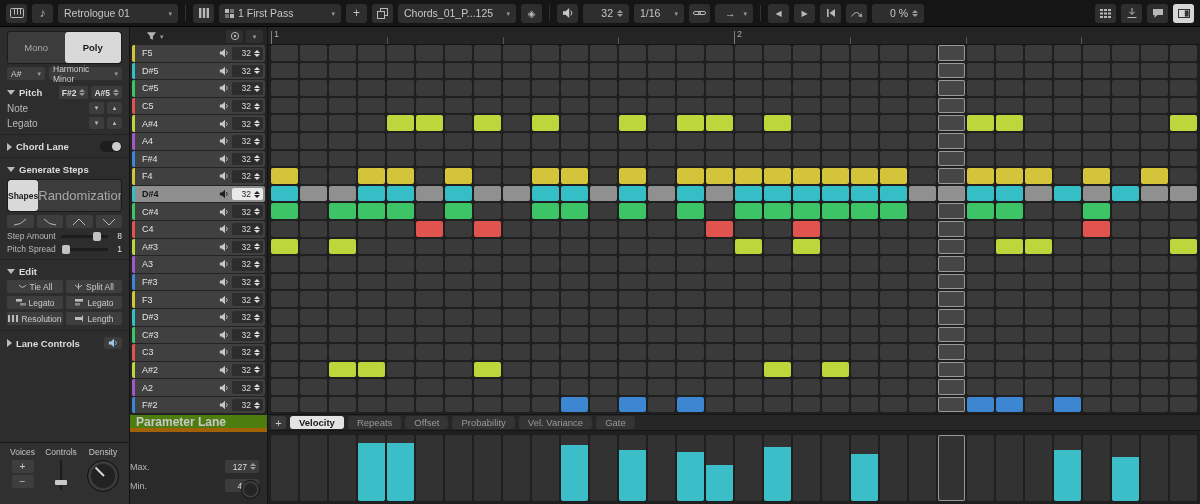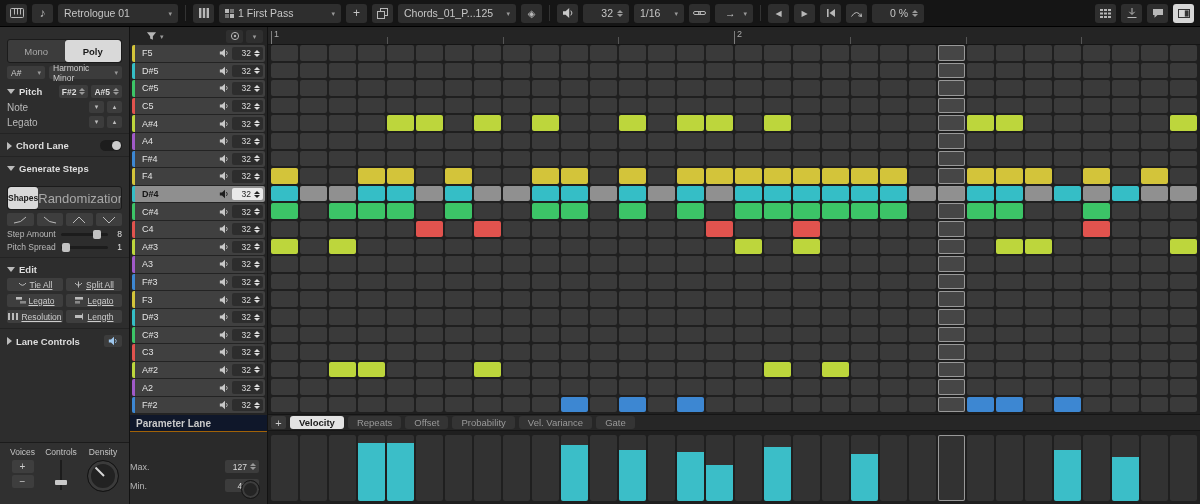--- a/index.html
+++ b/index.html
@@ -30,22 +30,22 @@
   .spin i { width:0; height:0; border-left:3px solid transparent; border-right:3px solid transparent; }
   .spin .up { border-bottom:3px solid; }
   .spin .dn { border-top:3px solid; }
   .tb-right { margin-left:auto; display:flex; gap:5px; align-items:center; }
 
   
   .sidebar {
     position:absolute; top:27px; left:0; width:130px; bottom:0;
     background:#2d2d2d; border-right:1px solid #121212; font-size:10px;
   }
-  .tabs2 { display:flex; height:24px; border-radius:3px; overflow:hidden;
-    background:#222; border:1px solid #1b1b1b; margin:12px 7px 0; }
+  .tabs2 { display:flex; height:33px; border-radius:3px; overflow:hidden;
+    background:#222; border:1px solid #1b1b1b; margin:4px 7px 0; }
   .tabs2 .t { flex:1; display:flex; align-items:center; justify-content:center;
     background:#3c3c3c; color:#a8a8a8; font-size:9.5px; }
   .tabs2 .t.on { background:#d9d9d9; color:#1a1a1a; border-radius:3px; font-weight:bold; }
   .row { display:flex; align-items:center; margin:3px 7px 0; gap:4px; }
   .dd { background:#3c3c3c; border-radius:2px; height:13px;
     display:flex; align-items:center; padding:0 4px; gap:3px; font-size:8.5px; color:#ccc; }
   .dd .chev { margin-left:auto; }
   .sec { display:flex; align-items:center; gap:4px; margin:6px 7px 0;
     color:#ddd; font-weight:bold; font-size:9.5px; }
   .tri-d { width:0;height:0;border-left:4px solid transparent;border-right:4px solid transparent;border-top:5px solid #bbb; }
@@ -56,21 +56,21 @@
   .pspin { display:flex; align-items:center; gap:3px; background:#3c3c3c;
     border-radius:2px; height:13px; padding:0 3px; font-size:8.5px; color:#ddd; }
   .tog { width:22px; height:11px; background:#1d1d1d; border-radius:6px; position:relative; margin-left:auto; }
   .tog .dot { position:absolute; right:1px; top:1px; width:9px; height:9px; background:#ccc; border-radius:50%; }
   .shape-btn { flex:1; height:13px; background:#3e3e3e; border-radius:2px;
     display:flex; align-items:center; justify-content:center; }
   .slider-lbl { width:50px; color:#b9b9b9; font-size:8.5px; }
   .slider { flex:1; height:3px; background:#1c1c1c; border-radius:2px; position:relative; }
   .slider .kn { position:absolute; top:-3px; width:8px; height:9px; background:#c2c2c2; border-radius:2px; }
   .val { width:10px; text-align:right; color:#e0e0e0; font-size:8.5px; }
-  .btn-grid { display:grid; grid-template-columns:1fr 1fr; gap:3px; margin:3px 7px 0;text-decoration:underline; }
+  .btn-grid { display:grid; grid-template-columns:1fr 1fr; gap:3px; margin:3px 7px 0; }
   .btn { background:#3e3e3e; border-radius:2px; height:13px; display:flex;
     align-items:center; justify-content:center; gap:3px; color:#ccc; font-size:8.5px; }
   .sb-foot { position:absolute; bottom:0; left:0; right:0; height:62px;
     background:#303030; border-top:1px solid #1b1b1b;
     display:flex; justify-content:space-between; padding:4px 10px 6px; }
   .foot-col { display:flex; flex-direction:column; align-items:center; gap:3px; }
   .foot-col .lbl { font-size:8.5px; color:#c4c4c4; }
   .stepper { width:22px; }
   .stepper div { height:13px; background:#3e3e3e; border-radius:2px; margin-bottom:2px;
     display:flex; align-items:center; justify-content:center; color:#ccc; font-size:10px; }
@@ -94,21 +94,21 @@
   .lane-row .strip { width:3px; align-self:stretch; flex:0 0 auto; }
   .lane-row .nm { flex:1; font-size:9px; color:#e2e2e2; padding-left:4px; }
   .lane-row .cnt { width:31px; height:12.5px; background:#2d2d2d; border-radius:2px;
     display:flex; align-items:center; justify-content:flex-end; gap:3px;
     padding:0 3px; font-size:8.5px; color:#ddd; flex:0 0 auto; }
   .lane-row.selected { background:#8f8f8f; color:#1d1d1d; }
   .lane-row.selected .nm { color:#151515; font-weight:bold; }
   .lane-row.selected .cnt { background:#e9e9e9; color:#222; }
   .lane-bottom { position:absolute; top:388px; bottom:0; left:0; right:0; background:#2a2a2a; }
   .param-label { height:17px; display:flex; align-items:center; padding-left:6px;
-    font-size:10px; font-weight:bold; color:#c9c9c9; background:#0f172a; border-bottom:1px solid #a16207; }
+    font-size:12px; font-weight:bold; color:#c9c9c9; background:#4d7c0f; border-bottom:4px solid #a16207; }
   .mm-row { display:flex; align-items:center; justify-content:space-between; gap:15px; margin:6px 8px 0 0; }
   .mm-row .lbl { font-size:9px; color:#b5b5b5; }
   .mm-box { width:34px; height:13px; background:#3c3c3c; border-radius:2px;
     display:flex; align-items:center; justify-content:flex-end; gap:3px;
     padding:0 3px; font-size:8.5px; color:#ddd; }
   .corner-knob { position:absolute; bottom:5px; right:7px; width:19px; height:19px;
     border-radius:50%; background:#242424; box-shadow:inset 0 0 0 2px #3e3e3e; border:1px solid #161616; }
 
   
   .gridwrap { position:absolute; top:27px; left:268px; right:0; bottom:0; background:#1f1f1f; }

